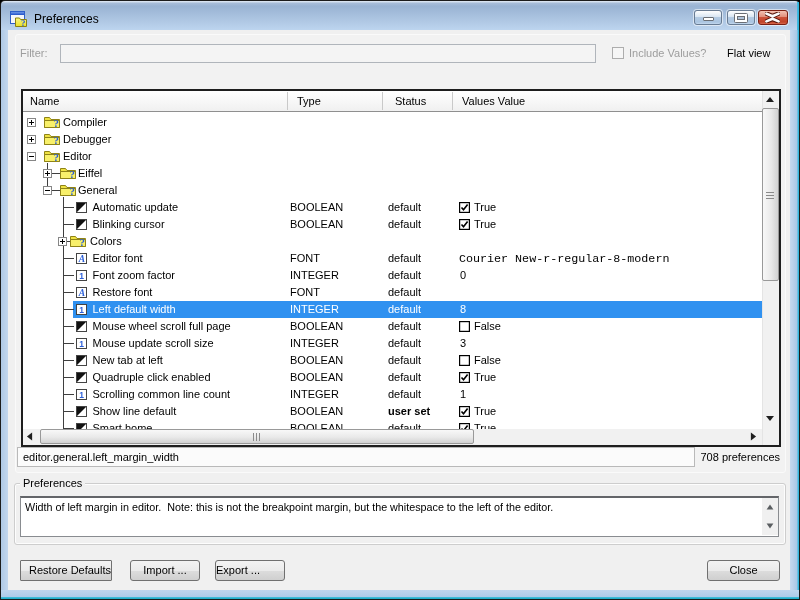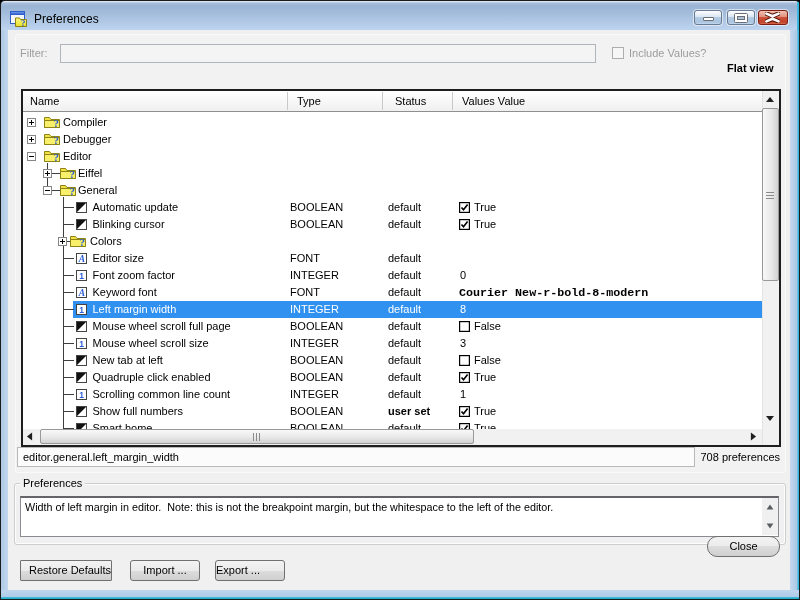--- a/index.html
+++ b/index.html
@@ -40,21 +40,21 @@
 </svg>
 <div class="abs" style="left:758px;top:10px;width:30px;height:15px;border-radius:3px;border:1px solid #7C1F12;box-shadow:0 0 0 1px rgba(255,255,255,0.55);background:linear-gradient(#F2C1B2 0%,#E1907C 45%,#CC523A 50%,#C04328 85%,#D96A4F 100%);box-sizing:border-box"></div>
 <svg class="abs" style="left:765px;top:12px" width="15" height="11" viewBox="0 0 15 11">
 <path d="M1.2 1.5 L7.5 4.2 L13.8 1.5 M1.2 9.5 L7.5 6.8 L13.8 9.5" stroke="#55150A" stroke-width="4.6" stroke-linecap="round" fill="none"></path>
 <path d="M1.4 1.6 L7.5 4.3 L13.6 1.6 M1.4 9.4 L7.5 6.7 L13.6 9.4" stroke="#FBFBFB" stroke-width="2.6" stroke-linecap="round" fill="none"></path>
 </svg>
 <div class="lbl" style="left:20px;top:47px;color:#9D9D9D">Filter:</div>
 <div class="abs" style="left:60px;top:44px;width:536px;height:19px;background:#F4F4F4;border:1px solid #B0B5BB;box-sizing:border-box"></div>
 <div class="abs" style="left:612px;top:47px;width:12px;height:12px;background:#F6F6F6;border:1px solid #ADADAD;box-sizing:border-box"></div>
 <div class="lbl" style="left:629px;top:47px;color:#9D9D9D">Include Values?</div>
-<div class="lbl" style="left:727px;top:62px;font-weight:bold">Flat view</div>
+<div class="lbl" style="left:727px;top:47px;font-weight:normal">Flat view</div>
 <div class="abs" style="left:21px;top:89px;width:759.5px;height:358px;background:#fff;border:2px solid #1E1E1E;box-sizing:border-box"></div>
 <div class="abs" style="left:23px;top:91px;width:738.5px;height:21px;background:linear-gradient(#FFFFFF,#F0F0F0);border-bottom:1px solid #8F8F8F;box-sizing:border-box"></div>
 <div class="lbl" style="left:30px;top:95px">Name</div>
 <div class="lbl" style="left:297px;top:95px">Type</div>
 <div class="lbl" style="left:395px;top:95px">Status</div>
 <div class="lbl" style="left:462px;top:95px">Values Value</div>
 <div class="abs" style="left:287px;top:92px;width:1px;height:18px;background:#C9C9C9"></div>
 <div class="abs" style="left:382px;top:92px;width:1px;height:18px;background:#C9C9C9"></div>
 <div class="abs" style="left:452px;top:92px;width:1px;height:18px;background:#C9C9C9"></div>
 <div class="abs" style="left:23px;top:112px;width:738.5px;height:316.5px;overflow:hidden">
@@ -141,68 +141,68 @@
 <path d="M0.5 2.5 L5.5 2.5 L7 4.5 L15.5 4.5 L15.5 12.5 L0.5 12.5 Z" fill="#EFE242" stroke="#8F8316" stroke-width="1"></path>
 <path d="M0.5 5.5 L15.5 5.5 L15.5 12.5 L0.5 12.5 Z" fill="#F8F06A" stroke="#8F8316" stroke-width="1"></path>
 <text x="9.6" y="12.3" font-size="11" font-weight="bold" fill="#2B5FD9" font-family="Liberation Serif,serif">?</text>
 </svg>
 <div class="lbl" style="left:90px;top:234.7px;color:#000">Colors</div>
 <div class="abs" style="left:63px;top:257.8px;width:11px;height:1px;background:#3F3F3F"></div>
 <svg style="position:absolute;left:75.5px;top:252.8px" width="11" height="11" viewBox="0 0 11 11">
 <rect x="0.5" y="0.5" width="10" height="10" fill="#fff" stroke="#444"></rect>
 <text x="6" y="9" font-size="9.5" font-style="italic" font-weight="bold" fill="#2B5FD9" text-anchor="middle" font-family="Liberation Serif,serif">A</text>
 </svg>
-<div class="lbl" style="left:92.5px;top:251.7px;color:#000">Editor size</div>
+<div class="lbl" style="left:92.5px;top:251.7px;color:#000">Editor font</div>
 <div class="lbl" style="left:290px;top:251.7px;color:#000">FONT</div>
 <div class="lbl" style="left:388px;top:251.7px;color:#000">default</div>
+<div class="lbl" style="left:459px;top:251.7px;color:#000;font-family:'Liberation Mono',monospace;font-size:11.7px">Courier New-r-regular-8-modern</div>
 <div class="abs" style="left:63px;top:274.8px;width:11px;height:1px;background:#3F3F3F"></div>
 <svg style="position:absolute;left:75.5px;top:269.8px" width="11" height="11" viewBox="0 0 11 11">
 <rect x="0.5" y="0.5" width="10" height="10" fill="#fff" stroke="#444"></rect>
 <text x="5.5" y="8.8" font-size="8.5" font-weight="bold" fill="#2B5FD9" text-anchor="middle" font-family="Liberation Sans,sans-serif">1</text>
 </svg>
 <div class="lbl" style="left:92.5px;top:268.7px;color:#000">Font zoom factor</div>
 <div class="lbl" style="left:290px;top:268.7px;color:#000">INTEGER</div>
 <div class="lbl" style="left:388px;top:268.7px;color:#000">default</div>
 <div class="lbl" style="left:460px;top:268.7px;color:#000">0</div>
 <div class="abs" style="left:63px;top:291.8px;width:11px;height:1px;background:#3F3F3F"></div>
 <svg style="position:absolute;left:75.5px;top:286.8px" width="11" height="11" viewBox="0 0 11 11">
 <rect x="0.5" y="0.5" width="10" height="10" fill="#fff" stroke="#444"></rect>
 <text x="6" y="9" font-size="9.5" font-style="italic" font-weight="bold" fill="#2B5FD9" text-anchor="middle" font-family="Liberation Serif,serif">A</text>
 </svg>
-<div class="lbl" style="left:92.5px;top:285.7px;color:#000">Keyword font</div>
+<div class="lbl" style="left:92.5px;top:285.7px;color:#000">Restore font</div>
 <div class="lbl" style="left:290px;top:285.7px;color:#000">FONT</div>
 <div class="lbl" style="left:388px;top:285.7px;color:#000">default</div>
-<div class="lbl" style="left:459px;top:285.7px;color:#000;font-family:'Liberation Mono',monospace;font-size:11.7px;font-weight:bold">Courier New-r-bold-8-modern</div>
 <div class="abs" style="left:63px;top:308.8px;width:11px;height:1px;background:#3F3F3F"></div>
 <svg style="position:absolute;left:75.5px;top:303.8px" width="11" height="11" viewBox="0 0 11 11">
 <rect x="0.5" y="0.5" width="10" height="10" fill="#fff" stroke="#444"></rect>
 <text x="5.5" y="8.8" font-size="8.5" font-weight="bold" fill="#2B5FD9" text-anchor="middle" font-family="Liberation Sans,sans-serif">1</text>
 </svg>
-<div class="lbl" style="left:92.5px;top:302.7px;color:#fff">Left margin width</div>
+<div class="lbl" style="left:92.5px;top:302.7px;color:#fff">Left default width</div>
 <div class="lbl" style="left:290px;top:302.7px;color:#fff">INTEGER</div>
 <div class="lbl" style="left:388px;top:302.7px;color:#fff">default</div>
 <div class="lbl" style="left:460px;top:302.7px;color:#fff">8</div>
 <div class="abs" style="left:63px;top:325.8px;width:11px;height:1px;background:#3F3F3F"></div>
 <svg style="position:absolute;left:75.5px;top:320.8px" width="11" height="11" viewBox="0 0 11 11">
 <rect x="0.5" y="0.5" width="10" height="10" fill="#fff" stroke="#444"></rect>
 <path d="M1 1 L10 1 L1 10 Z" fill="#111"></path>
 </svg>
 <div class="lbl" style="left:92.5px;top:319.7px;color:#000">Mouse wheel scroll full page</div>
 <div class="lbl" style="left:290px;top:319.7px;color:#000">BOOLEAN</div>
 <div class="lbl" style="left:388px;top:319.7px;color:#000">default</div>
 <svg style="position:absolute;left:459px;top:320.8px" width="11" height="11" viewBox="0 0 11 11">
 <rect x="0.5" y="0.5" width="10" height="10" fill="#fff" stroke="#000" stroke-width="1.4"></rect>
 </svg>
 <div class="lbl" style="left:474px;top:319.7px;color:#000">False</div>
 <div class="abs" style="left:63px;top:342.8px;width:11px;height:1px;background:#3F3F3F"></div>
 <svg style="position:absolute;left:75.5px;top:337.8px" width="11" height="11" viewBox="0 0 11 11">
 <rect x="0.5" y="0.5" width="10" height="10" fill="#fff" stroke="#444"></rect>
 <text x="5.5" y="8.8" font-size="8.5" font-weight="bold" fill="#2B5FD9" text-anchor="middle" font-family="Liberation Sans,sans-serif">1</text>
 </svg>
-<div class="lbl" style="left:92.5px;top:336.7px;color:#000">Mouse wheel scroll size</div>
+<div class="lbl" style="left:92.5px;top:336.7px;color:#000">Mouse update scroll size</div>
 <div class="lbl" style="left:290px;top:336.7px;color:#000">INTEGER</div>
 <div class="lbl" style="left:388px;top:336.7px;color:#000">default</div>
 <div class="lbl" style="left:460px;top:336.7px;color:#000">3</div>
 <div class="abs" style="left:63px;top:359.8px;width:11px;height:1px;background:#3F3F3F"></div>
 <svg style="position:absolute;left:75.5px;top:354.8px" width="11" height="11" viewBox="0 0 11 11">
 <rect x="0.5" y="0.5" width="10" height="10" fill="#fff" stroke="#444"></rect>
 <path d="M1 1 L10 1 L1 10 Z" fill="#111"></path>
 </svg>
 <div class="lbl" style="left:92.5px;top:353.7px;color:#000">New tab at left</div>
 <div class="lbl" style="left:290px;top:353.7px;color:#000">BOOLEAN</div>
@@ -231,21 +231,21 @@
 </svg>
 <div class="lbl" style="left:92.5px;top:387.7px;color:#000">Scrolling common line count</div>
 <div class="lbl" style="left:290px;top:387.7px;color:#000">INTEGER</div>
 <div class="lbl" style="left:388px;top:387.7px;color:#000">default</div>
 <div class="lbl" style="left:460px;top:387.7px;color:#000">1</div>
 <div class="abs" style="left:63px;top:410.8px;width:11px;height:1px;background:#3F3F3F"></div>
 <svg style="position:absolute;left:75.5px;top:405.8px" width="11" height="11" viewBox="0 0 11 11">
 <rect x="0.5" y="0.5" width="10" height="10" fill="#fff" stroke="#444"></rect>
 <path d="M1 1 L10 1 L1 10 Z" fill="#111"></path>
 </svg>
-<div class="lbl" style="left:92.5px;top:404.7px;color:#000">Show full numbers</div>
+<div class="lbl" style="left:92.5px;top:404.7px;color:#000">Show line default</div>
 <div class="lbl" style="left:290px;top:404.7px;color:#000">BOOLEAN</div>
 <div class="lbl" style="left:388px;top:404.7px;color:#000"><b>user set</b></div>
 <svg style="position:absolute;left:459px;top:405.8px" width="11" height="11" viewBox="0 0 11 11">
 <rect x="0.5" y="0.5" width="10" height="10" fill="#fff" stroke="#000" stroke-width="1.4"></rect>
         <path d="M2.5 5.5 L4.5 7.8 L8.6 2.4" fill="none" stroke="#000" stroke-width="1.6"></path>
 </svg>
 <div class="lbl" style="left:474px;top:404.7px;color:#000">True</div>
 <div class="abs" style="left:63px;top:427.8px;width:11px;height:1px;background:#3F3F3F"></div>
 <svg style="position:absolute;left:75.5px;top:422.8px" width="11" height="11" viewBox="0 0 11 11">
 <rect x="0.5" y="0.5" width="10" height="10" fill="#fff" stroke="#444"></rect>
@@ -289,13 +289,13 @@
 <div class="abs" style="left:762px;top:498px;width:16px;height:37px;background:#F0F0F0"></div>
 <svg class="abs" style="left:762px;top:498px" width="16" height="18">
     <polygon points="4.6,11.4 11.4,11.4 8,6.6" fill="#5A5E61"></polygon>
   </svg>
 <svg class="abs" style="left:762px;top:517px" width="16" height="18">
     <polygon points="4.6,6.6 11.4,6.6 8,11.4" fill="#5A5E61"></polygon>
   </svg>
 <div style="position:absolute;height:21px;border:1px solid #707070;border-radius:1px;background:linear-gradient(#F3F3F3 0%,#EBEBEB 50%,#DDDDDD 50%,#CFCFCF 100%);box-sizing:border-box;text-align:right;line-height:19px;left:20px;top:560px;width:92px">Restore Defaults</div>
 <div style="position:absolute;height:21px;border:1px solid #707070;border-radius:3px;background:linear-gradient(#F3F3F3 0%,#EBEBEB 50%,#DDDDDD 50%,#CFCFCF 100%);box-sizing:border-box;text-align:center;line-height:19px;left:130px;top:560px;width:70px">Import ...</div>
 <div style="position:absolute;height:21px;border:1px solid #707070;border-radius:3px;background:linear-gradient(#F3F3F3 0%,#EBEBEB 50%,#DDDDDD 50%,#CFCFCF 100%);box-sizing:border-box;text-align:left;line-height:19px;left:215px;top:560px;width:70px">Export ...</div>
-<div style="position:absolute;height:21px;border:1px solid #707070;border-radius:10px;background:linear-gradient(#F3F3F3 0%,#EBEBEB 50%,#DDDDDD 50%,#CFCFCF 100%);box-sizing:border-box;text-align:center;line-height:19px;left:707px;top:536px;width:73px">Close</div>
+<div style="position:absolute;height:21px;border:1px solid #707070;border-radius:3px;background:linear-gradient(#F3F3F3 0%,#EBEBEB 50%,#DDDDDD 50%,#CFCFCF 100%);box-sizing:border-box;text-align:center;line-height:19px;left:707px;top:560px;width:73px">Close</div>
 
 </body></html>

